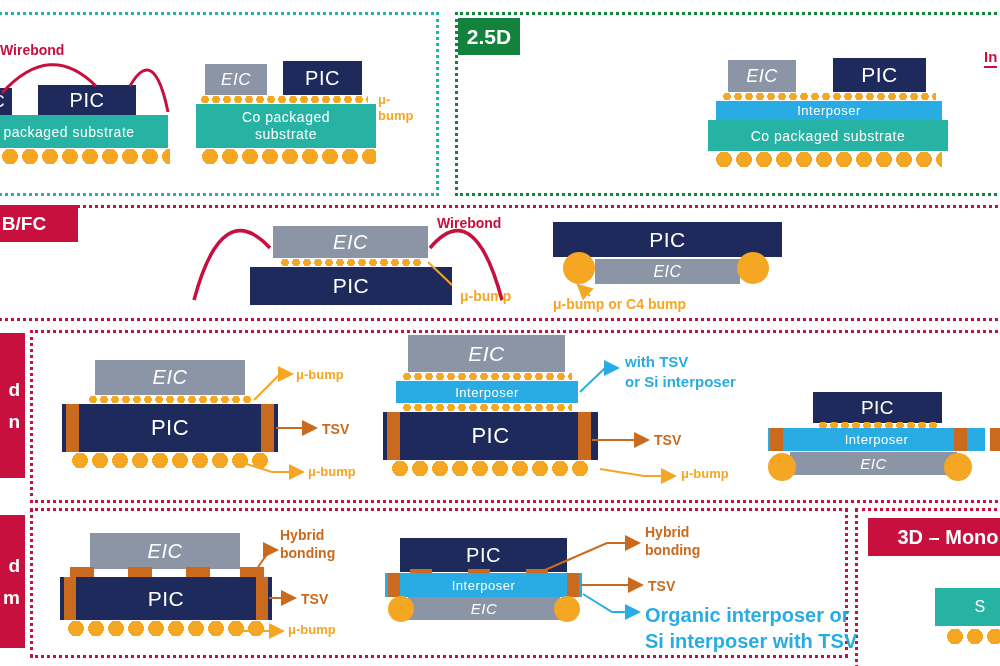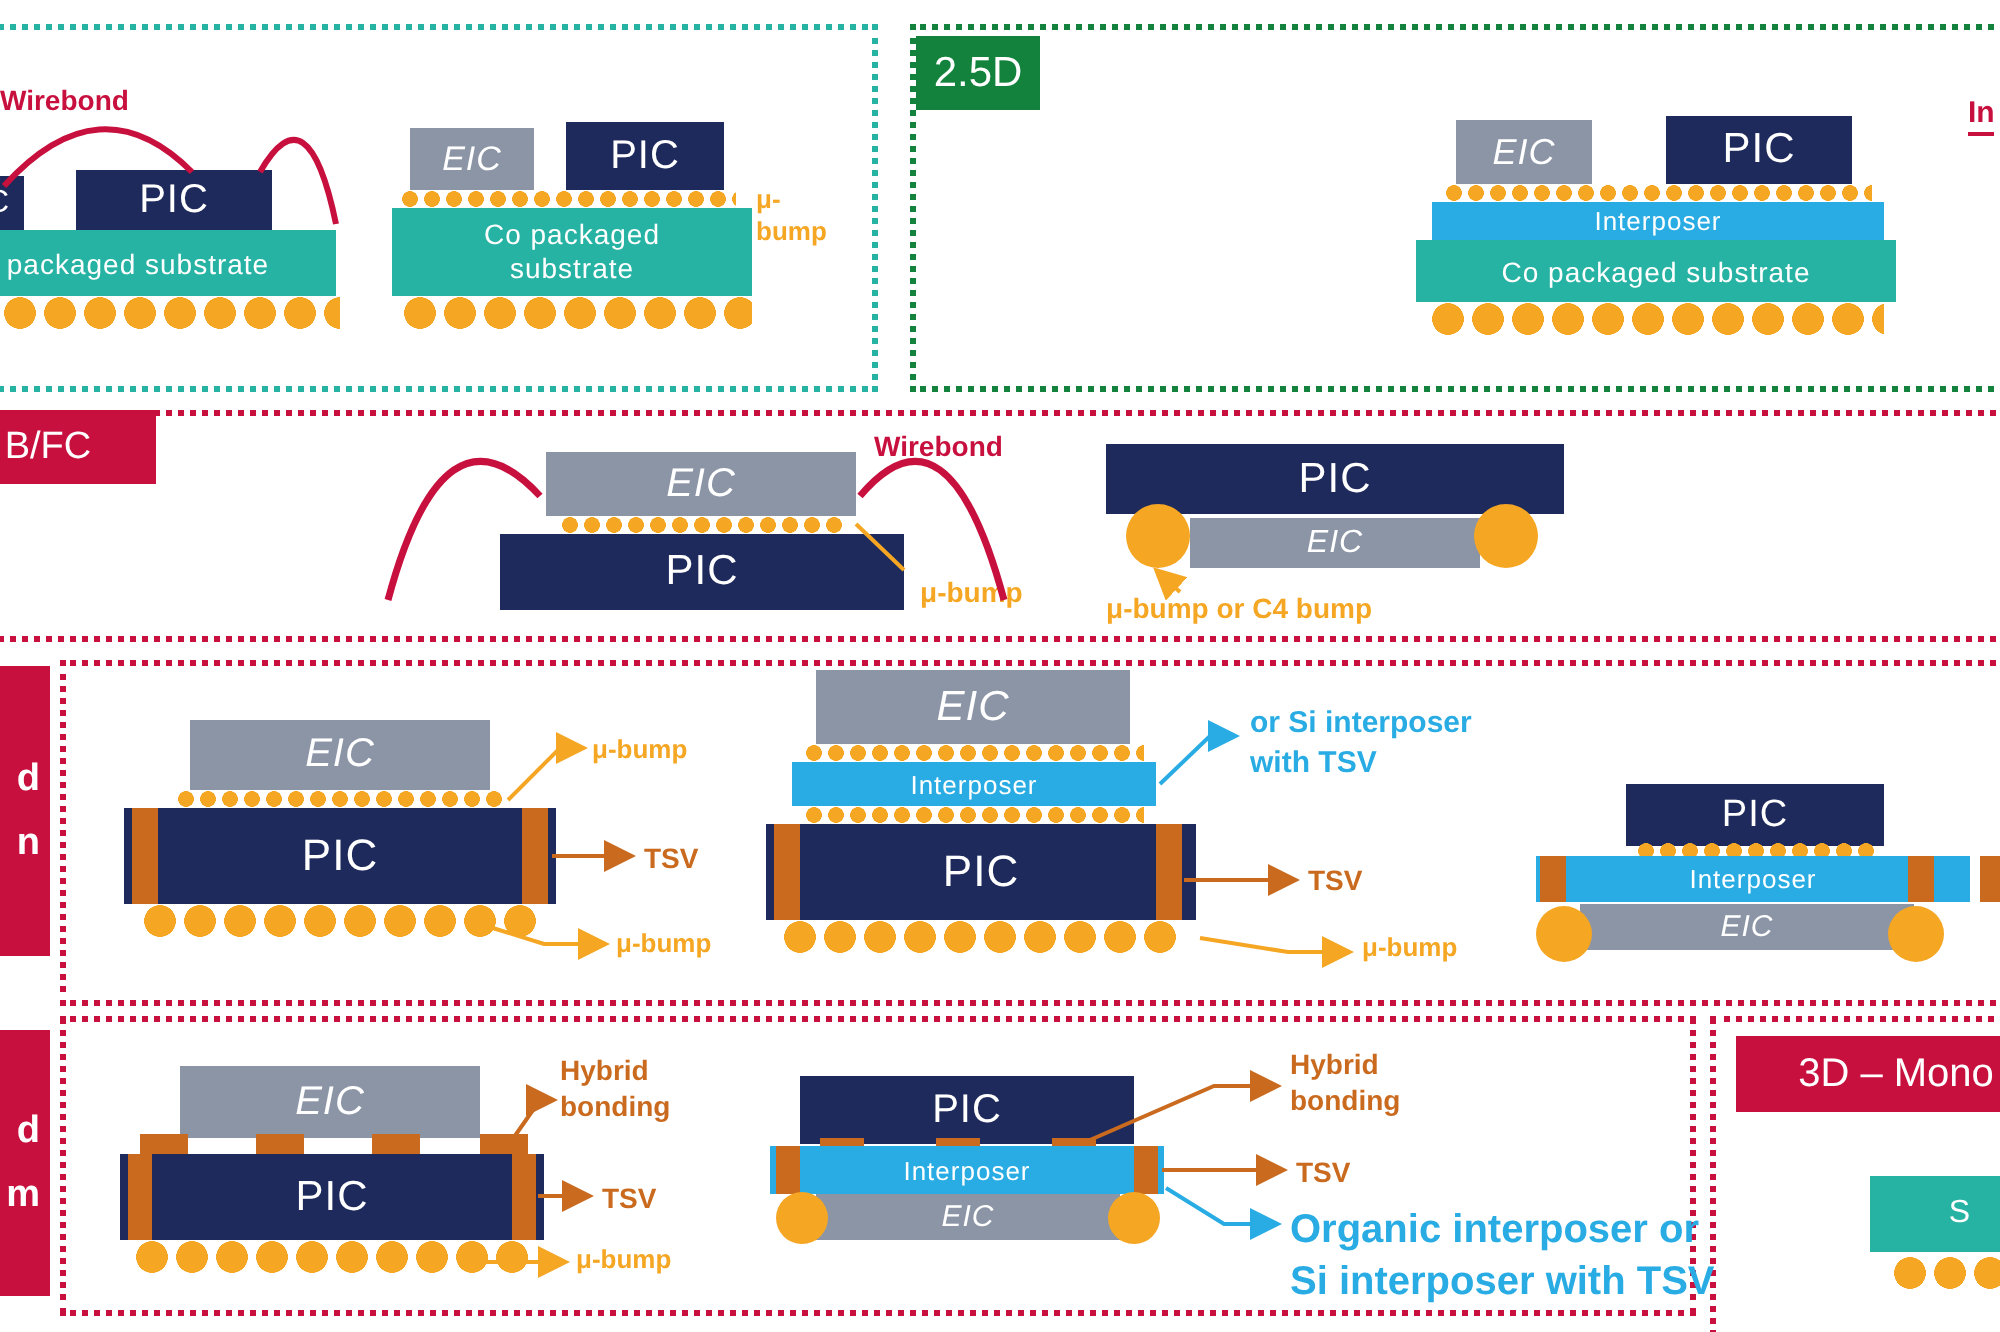--- a/index.html
+++ b/index.html
@@ -24,21 +24,21 @@
   .dotted.g{border-color:var(--green);}
   .bumps-lg{position:absolute;height:17px;background-image:radial-gradient(circle 8px at 10px 8.5px, var(--orange) 98%, transparent 100%);background-size:20px 17px;background-repeat:repeat-x;}
   .bumps-sm{position:absolute;height:9px;background-image:radial-gradient(circle 4px at 5px 4.5px, var(--orange) 97%, transparent 100%);background-size:11px 9px;background-repeat:repeat-x;}
   .ball{position:absolute;border-radius:50%;background:var(--orange);}
   .lbl{position:absolute;font-weight:bold;white-space:nowrap;}
   .lbl span{display:block;}
   .o{color:var(--orange);}
   .b{color:var(--burnt);}
   .bl{color:var(--lb);}
   .cr{color:var(--crimson);}
-  .badge{position:absolute;display:flex;align-items:center;justify-content:center;color:#fff;font-weight:normal;}
+  .badge{position:absolute;display:flex;align-items:center;justify-content:center;color:#fff;font-weight:bold;}
   .sidebox{position:absolute;display:flex;flex-direction:column;justify-content:center;align-items:flex-end;gap:10px;color:#fff;font-weight:bold;font-size:19px;padding-right:5px;box-sizing:border-box;}
   svg.overlay{position:absolute;left:0;top:0;pointer-events:none;}
 </style>
 </head>
 <body>
 
 <div class="canvas">
 
   <div class="dotted t" style="left:-30px;top:12px;width:463px;height:178px;"></div>
   <div class="dotted g" style="left:455px;top:12px;width:560px;height:178px;"></div>
@@ -105,22 +105,22 @@
 
   <div class="chip gray" style="left:408px;top:335px;width:157px;height:37px;font-size:21px;">EIC</div>
   <div class="bumps-sm" style="left:402px;top:372px;width:170px;"></div>
   <div class="chip lb" style="left:396px;top:381px;width:182px;height:22px;font-size:13px;">Interposer</div>
   <div class="bumps-sm" style="left:402px;top:403px;width:170px;"></div>
   <div class="chip navy" style="left:383px;top:412px;width:215px;height:48px;font-size:22px;">PIC</div>
   <div class="abs burnt-bg" style="left:387px;top:412px;width:13px;height:48px;"></div>
   <div class="abs burnt-bg" style="left:578px;top:412px;width:13px;height:48px;"></div>
   <div class="bumps-lg" style="left:390px;top:460px;width:200px;"></div>
   <div class="lbl bl" style="left:625px;top:352px;font-size:15px;line-height:1.35;">
+    <span>with TSV</span>
     <span>or Si interposer</span>
-    <span>with TSV</span>
   </div>
   <div class="lbl b" style="left:654px;top:432px;font-size:14px;">TSV</div>
   <div class="lbl o" style="left:681px;top:466px;font-size:13px;">μ-bump</div>
 
   <div class="chip navy" style="left:813px;top:392px;width:129px;height:31px;font-size:19px;">PIC</div>
   <div class="bumps-sm" style="left:818px;top:421px;width:120px;"></div>
   <div class="chip lb" style="left:768px;top:428px;width:217px;height:23px;font-size:13px;">Interposer</div>
   <div class="abs burnt-bg" style="left:770px;top:428px;width:13px;height:23px;"></div>
   <div class="abs burnt-bg" style="left:954px;top:428px;width:13px;height:23px;"></div>
   <div class="abs burnt-bg" style="left:990px;top:428px;width:13px;height:23px;"></div>

